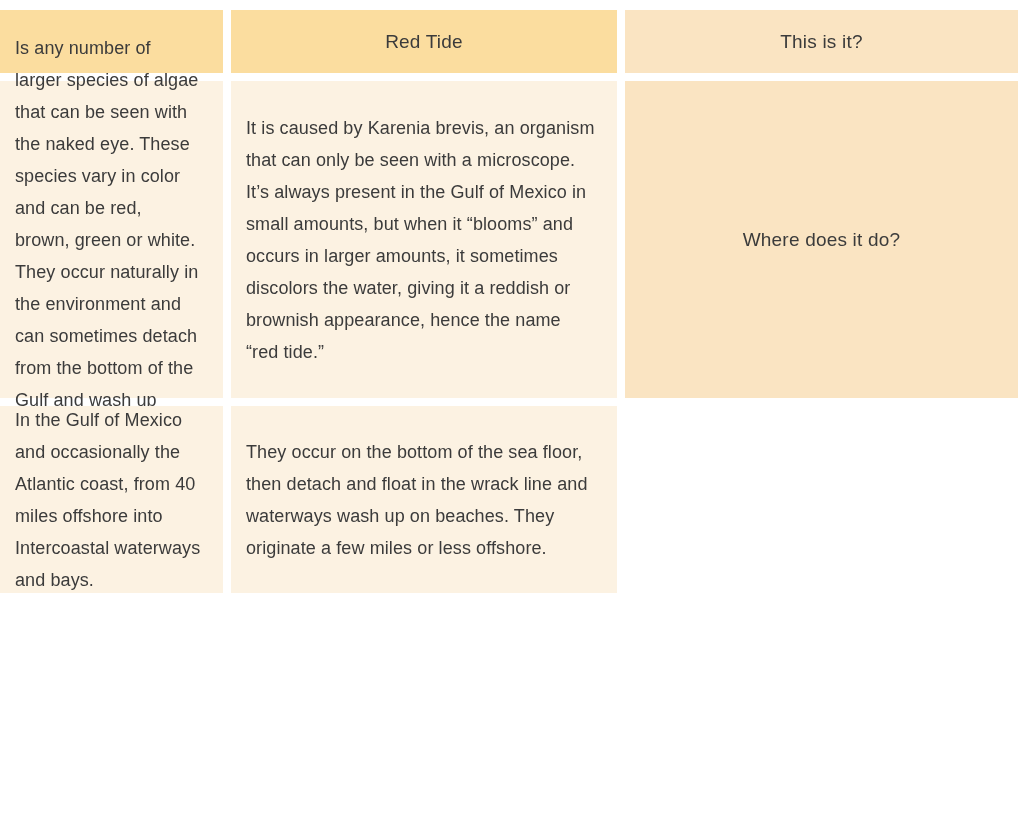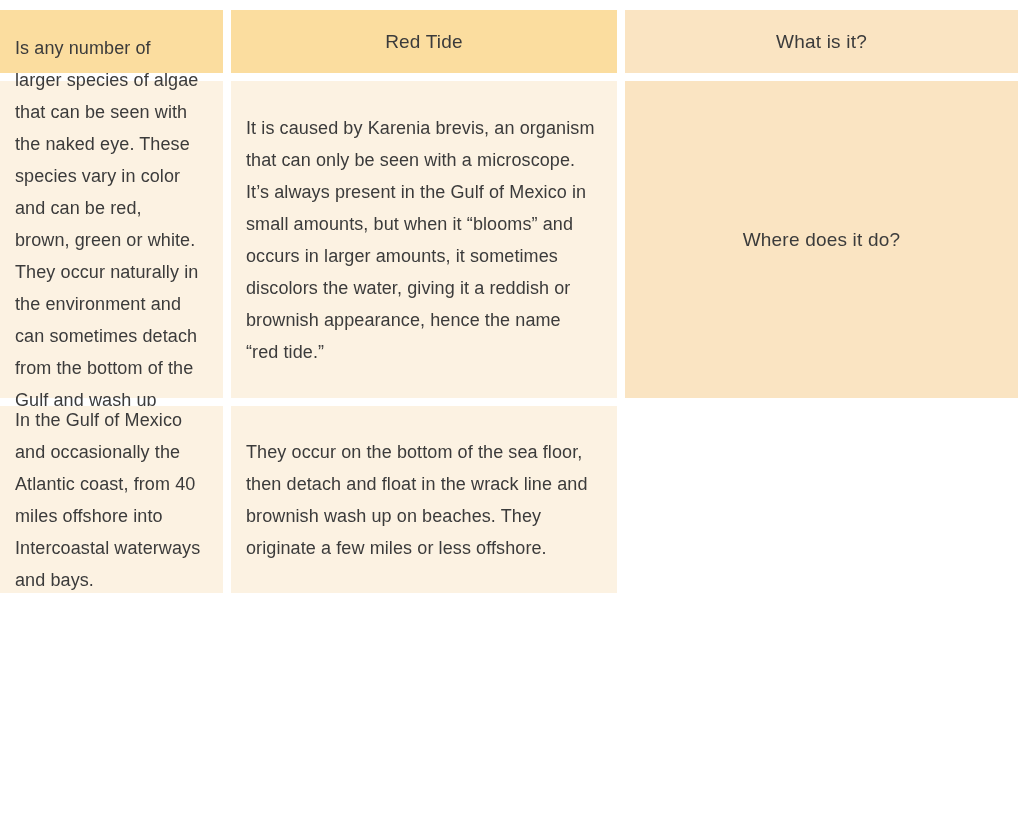--- a/index.html
+++ b/index.html
@@ -62,34 +62,34 @@
   <div class="compare-table">
 
     <div class="cell header-cell">
       <span></span>
     </div>
     <div class="cell header-cell">
       <span>Red Tide</span>
     </div>
 
     <div class="cell label-cell">
-      <span>What is it?</span>
+      <span>This is it?</span>
     </div>
     <div class="cell body-cell">
       <div class="text">Is any number of larger species of algae that can be seen with the naked eye. These species vary in color and can be red, brown, green or white. They occur naturally in the environment and can sometimes detach from the bottom of the Gulf and wash up along area beaches.</div>
     </div>
     <div class="cell body-cell">
       <div class="text">It is caused by Karenia brevis, an organism that can only be seen with a microscope. It’s always present in the Gulf of Mexico in small amounts, but when it “blooms” and occurs in larger amounts, it sometimes discolors the water, giving it a reddish or brownish appearance, hence the name “red tide.”</div>
     </div>
 
     <div class="cell label-cell">
       <span>Where does it do?</span>
     </div>
 
     <div class="cell body-cell">
       <div class="text">In the Gulf of Mexico and occasionally the Atlantic coast, from 40 miles offshore into Intercoastal waterways and bays.</div>
     </div>
     <div class="cell body-cell">
-      <div class="text">They occur on the bottom of the sea floor, then detach and float in the wrack line and brownish wash up on beaches. They originate a few miles or less offshore.</div>
+      <div class="text">They occur on the bottom of the sea floor, then detach and float in the wrack line and waterways wash up on beaches. They originate a few miles or less offshore.</div>
     </div>
 
   </div>
 </div>
 
 </body></html>

